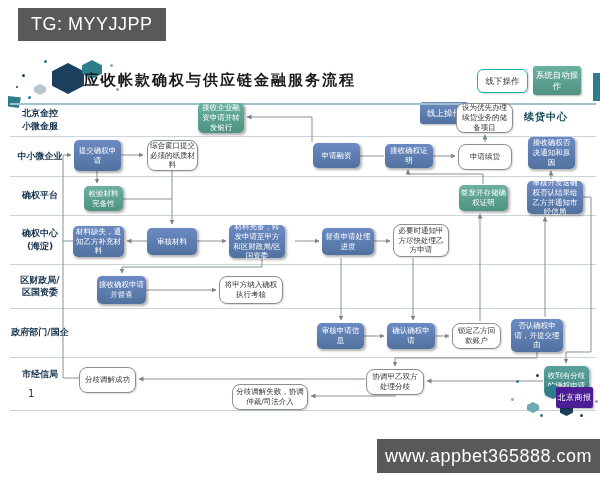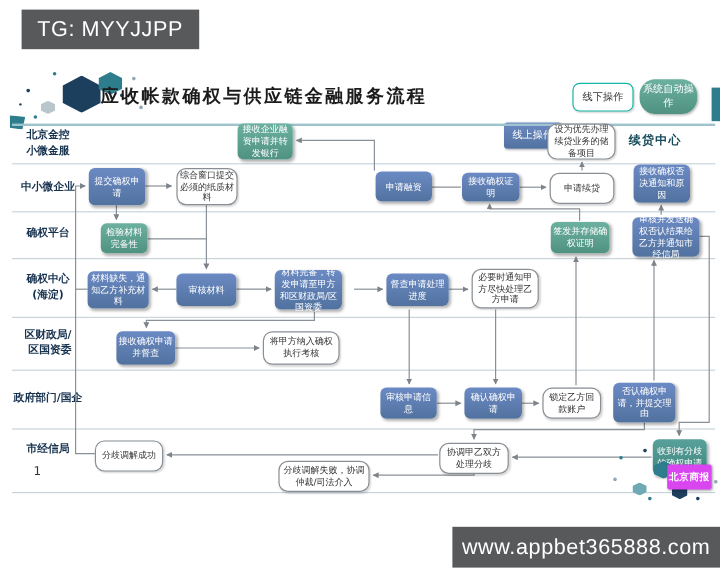--- a/index.html
+++ b/index.html
@@ -32,22 +32,22 @@
   .node.teal{background:linear-gradient(180deg,#58a19a,#3f867f);color:#fff;box-shadow:1.5px 1.5px 2.5px rgba(0,0,0,.3);}
   .node.white{background:#fff;border:1px solid #898f94;color:#333;border-radius:8px;box-shadow:1px 1px 1.5px rgba(0,0,0,.15);}
   .annot{position:absolute;font-weight:bold;color:#174a5a;font-size:10px;letter-spacing:1px;}
   .pagenum{position:absolute;left:28px;top:388px;font-size:10px;color:#333;}
   
   .hex{position:absolute;clip-path:polygon(50% 0,100% 27%,100% 73%,50% 100%,0 73%,0 27%);}
   .dot{position:absolute;border-radius:50%;}
   .edgebar{position:absolute;left:593px;top:73px;width:7px;height:28px;background:#2e7d8c;}
   .ribbon{position:absolute;left:8px;top:96px;width:13px;height:12px;background:#2e7d8c;
           clip-path:polygon(0 0,100% 12%,82% 100%,0 88%);}
-  .logo{position:absolute;left:556px;top:387px;width:37px;height:21px;background:#d946ef;color:#fff;
-        display:flex;align-items:center;justify-content:center;font-size:8px;font-weight:bold;
+  .logo{position:absolute;left:556px;top:387px;width:37px;height:21px;background:#4c1d95;color:#fff;
+        display:flex;align-items:center;justify-content:center;font-size:8px;font-weight:normal;
         border-radius:2px;box-shadow:1px 1px 2px rgba(0,0,0,.3);letter-spacing:.5px;}
   svg.arrows{position:absolute;left:0;top:0;pointer-events:none;}
 </style>
 </head>
 <body>
 
 <div class="badge top">TG: MYYJJPP</div>
 
 <div class="hex" style="left:52px;top:63px;width:32px;height:31px;background:#1c3f5e;"></div>
 <div class="hex" style="left:82px;top:60px;width:20px;height:19px;background:#2e7d8c;"></div>
@@ -59,38 +59,38 @@
 <div class="dot" style="left:110px;top:64px;width:3px;height:3px;background:#8ea7b3;"></div>
 <div class="dot" style="left:116px;top:88px;width:3px;height:3px;background:#8ea7b3;"></div>
 <div class="dot" style="left:16px;top:86px;width:2px;height:2px;background:#1c3f5e;"></div>
 <div class="ribbon"></div>
 <div class="edgebar"></div>
 
 <div class="title">应收帐款确权与供应链金融服务流程</div>
 
 <div class="lg online" style="left:420px;top:70px;width:48px;height:22px;">线上操作</div>
 <div class="lg offline" style="left:477px;top:69px;width:51px;height:24px;">线下操作</div>
-<div class="lg auto" style="left:533px;top:66px;width:48px;height:29px;border-radius:13px;">系统自动操作</div>
+<div class="lg auto" style="left:533px;top:66px;width:48px;height:29px;">系统自动操作</div>
 
 <div class="sep accent" style="top:103px;"></div>
 <div class="sep" style="top:136px;"></div>
 <div class="sep" style="top:176px;"></div>
 <div class="sep" style="top:215px;"></div>
 <div class="sep" style="top:264px;"></div>
 <div class="sep" style="top:308px;"></div>
 <div class="sep" style="top:357px;"></div>
 <div class="sep" style="top:410px;"></div>
 
 <div class="lane-label" style="top:103px;height:33px;">北京金控
 小微金服</div>
 <div class="lane-label" style="top:136px;height:40px;">中小微企业</div>
 <div class="lane-label" style="top:176px;height:39px;">确权平台</div>
 <div class="lane-label" style="top:215px;height:49px;">确权中心
 (海淀)</div>
-<div class="lane-label" style="top:264px;height:44px;text-align:right;">区财政局/
+<div class="lane-label" style="top:264px;height:44px;">区财政局/
 区国资委</div>
 <div class="lane-label" style="top:308px;height:49px;">政府部门/国企</div>
 <div class="lane-label" style="top:357px;height:36px;font-family:Liberation Mono, monospace;">市经信局</div>
 
 <svg class="arrows" width="600" height="480" viewBox="0 0 600 480">
   <defs>
     <marker id="ah" markerWidth="7" markerHeight="7" refX="4.5" refY="2.5" orient="auto">
       <path d="M0,0 L5,2.5 L0,5 z" fill="#7d838a"></path>
     </marker>
   </defs>

